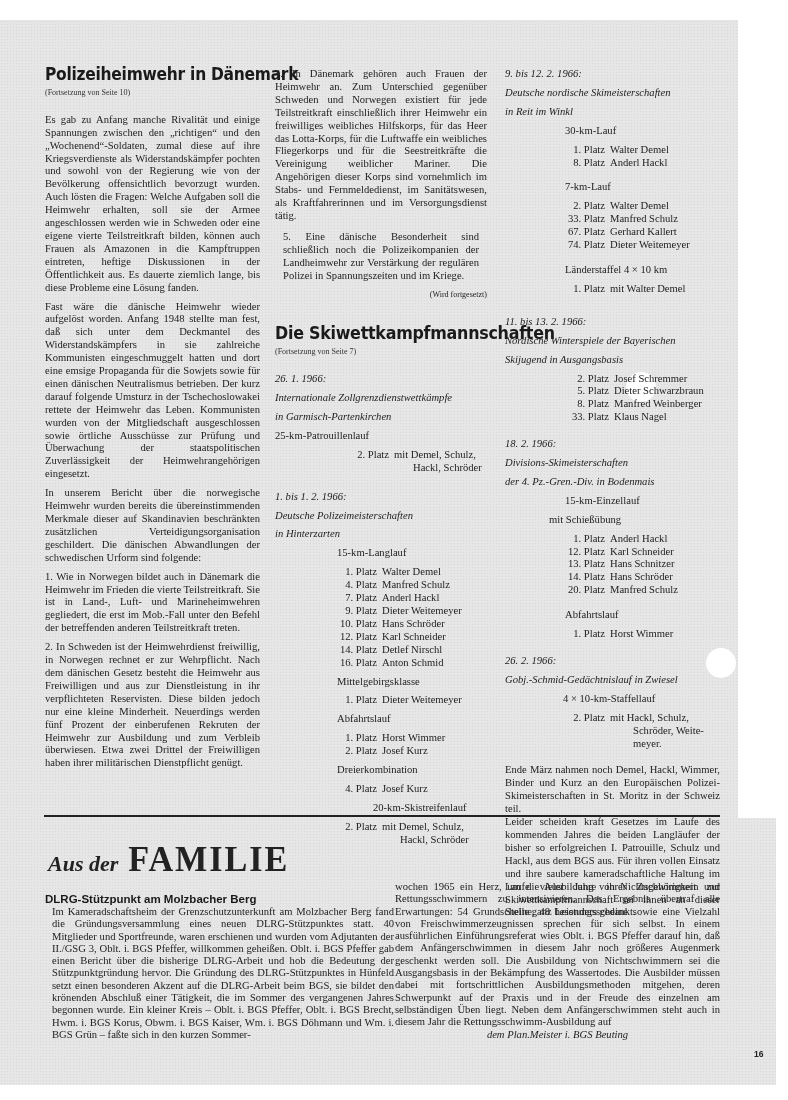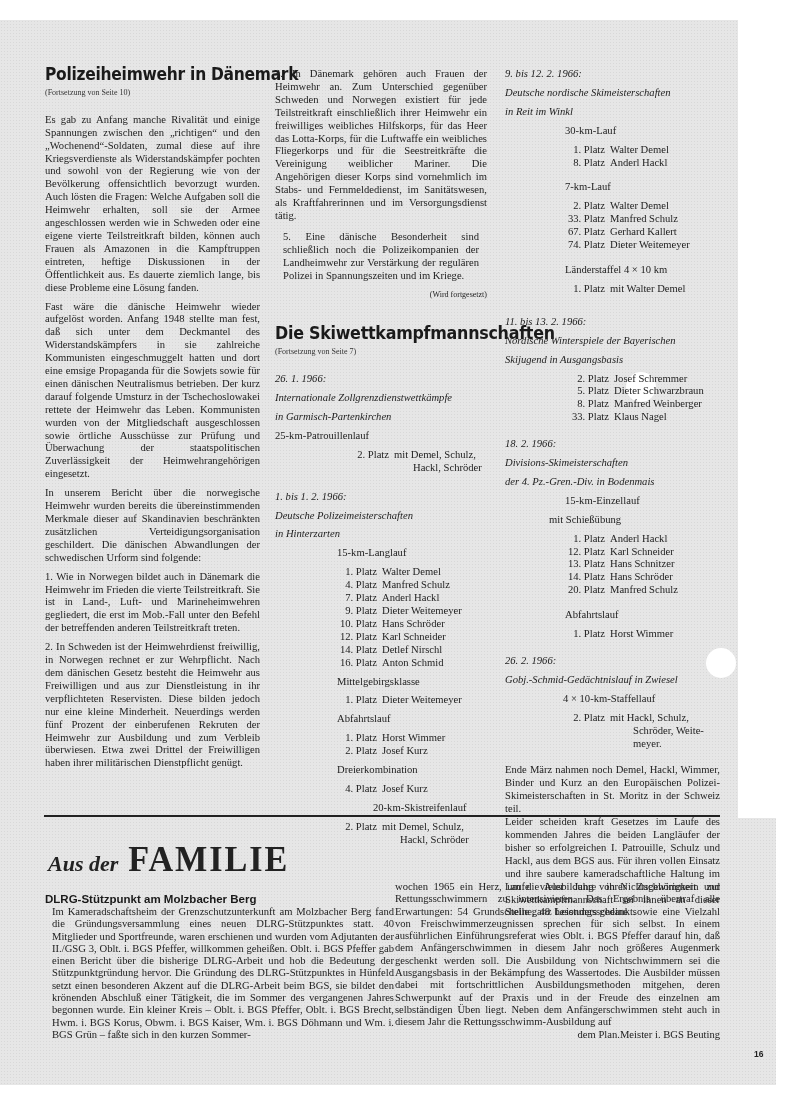--- a/index.html
+++ b/index.html
@@ -27,21 +27,21 @@
   .res .nm { display:inline-block; }
   .res-cont { margin:0 0 0 143px; }
   .gap { height:10px; }
   .rule { position:absolute; height:2px; background:#222; }
   .famhead { position:absolute; left:48px; top:838px; white-space:nowrap; }
   .famhead .aus { font-family:"Liberation Serif",serif; font-style:italic; font-weight:bold; font-size:22px; color:#222; }
   .famhead .fam { font-family:"Liberation Serif",serif; font-weight:bold; font-size:36px; letter-spacing:2px; color:#222;
                   display:inline-block; transform:scaleX(0.95); margin-left:6px; }
   .dlrg-h { position:absolute; left:45px; top:893px; font-family:"Liberation Sans",sans-serif; font-weight:bold; font-size:11.5px; color:#1a1a1a; }
   .bcol { position:absolute; font-size:10.6px; line-height:12.3px; text-align:justify; }
-  .sign { display:flex; justify-content:flex-end; }
+  .sign { display:flex; justify-content:center;font-style:italic; }
   .pageno { position:absolute; left:754px; top:1049px; font-family:"Liberation Sans",sans-serif; font-weight:bold; font-size:8.5px; }
   .hole { position:absolute; width:30px; height:30px; border-radius:50%; background:#fff; }
 </style>
 </head>
 <body>
 
 <div class="paper"></div>
 <div class="paper-bottom"></div>
 <div class="hole" style="left:626px;top:372px;"></div>
 <div class="hole" style="left:706px;top:648px;"></div>

